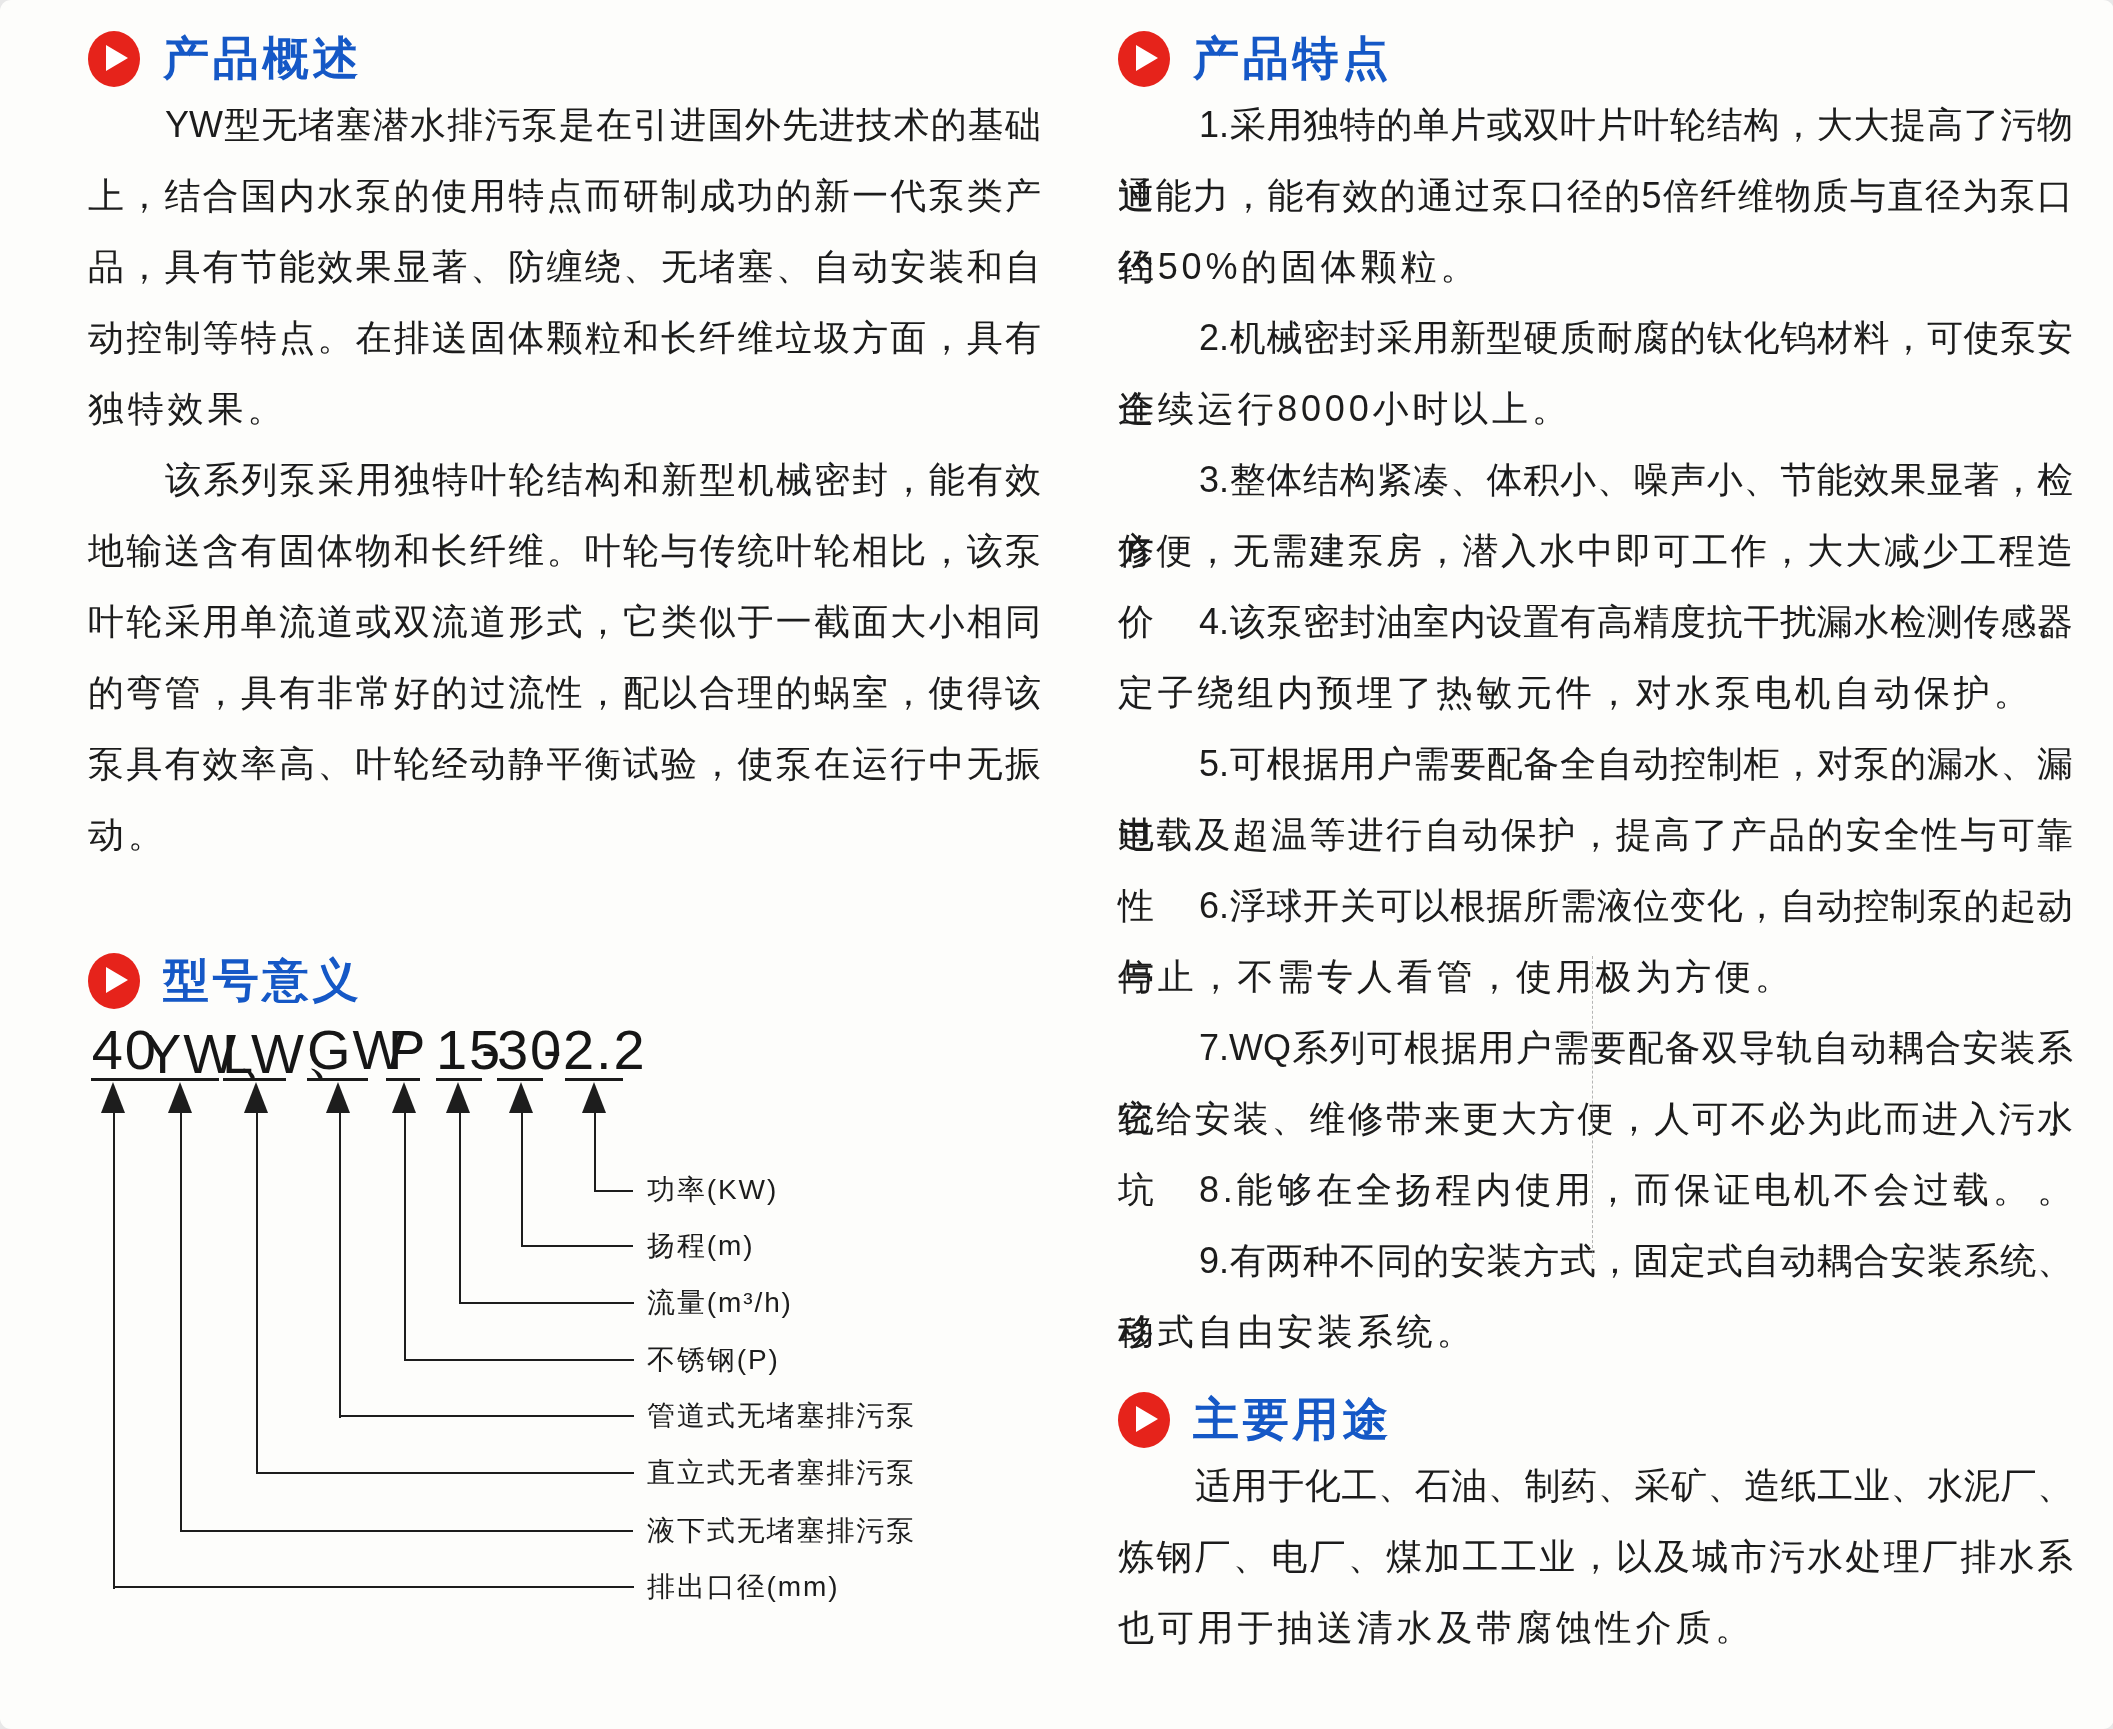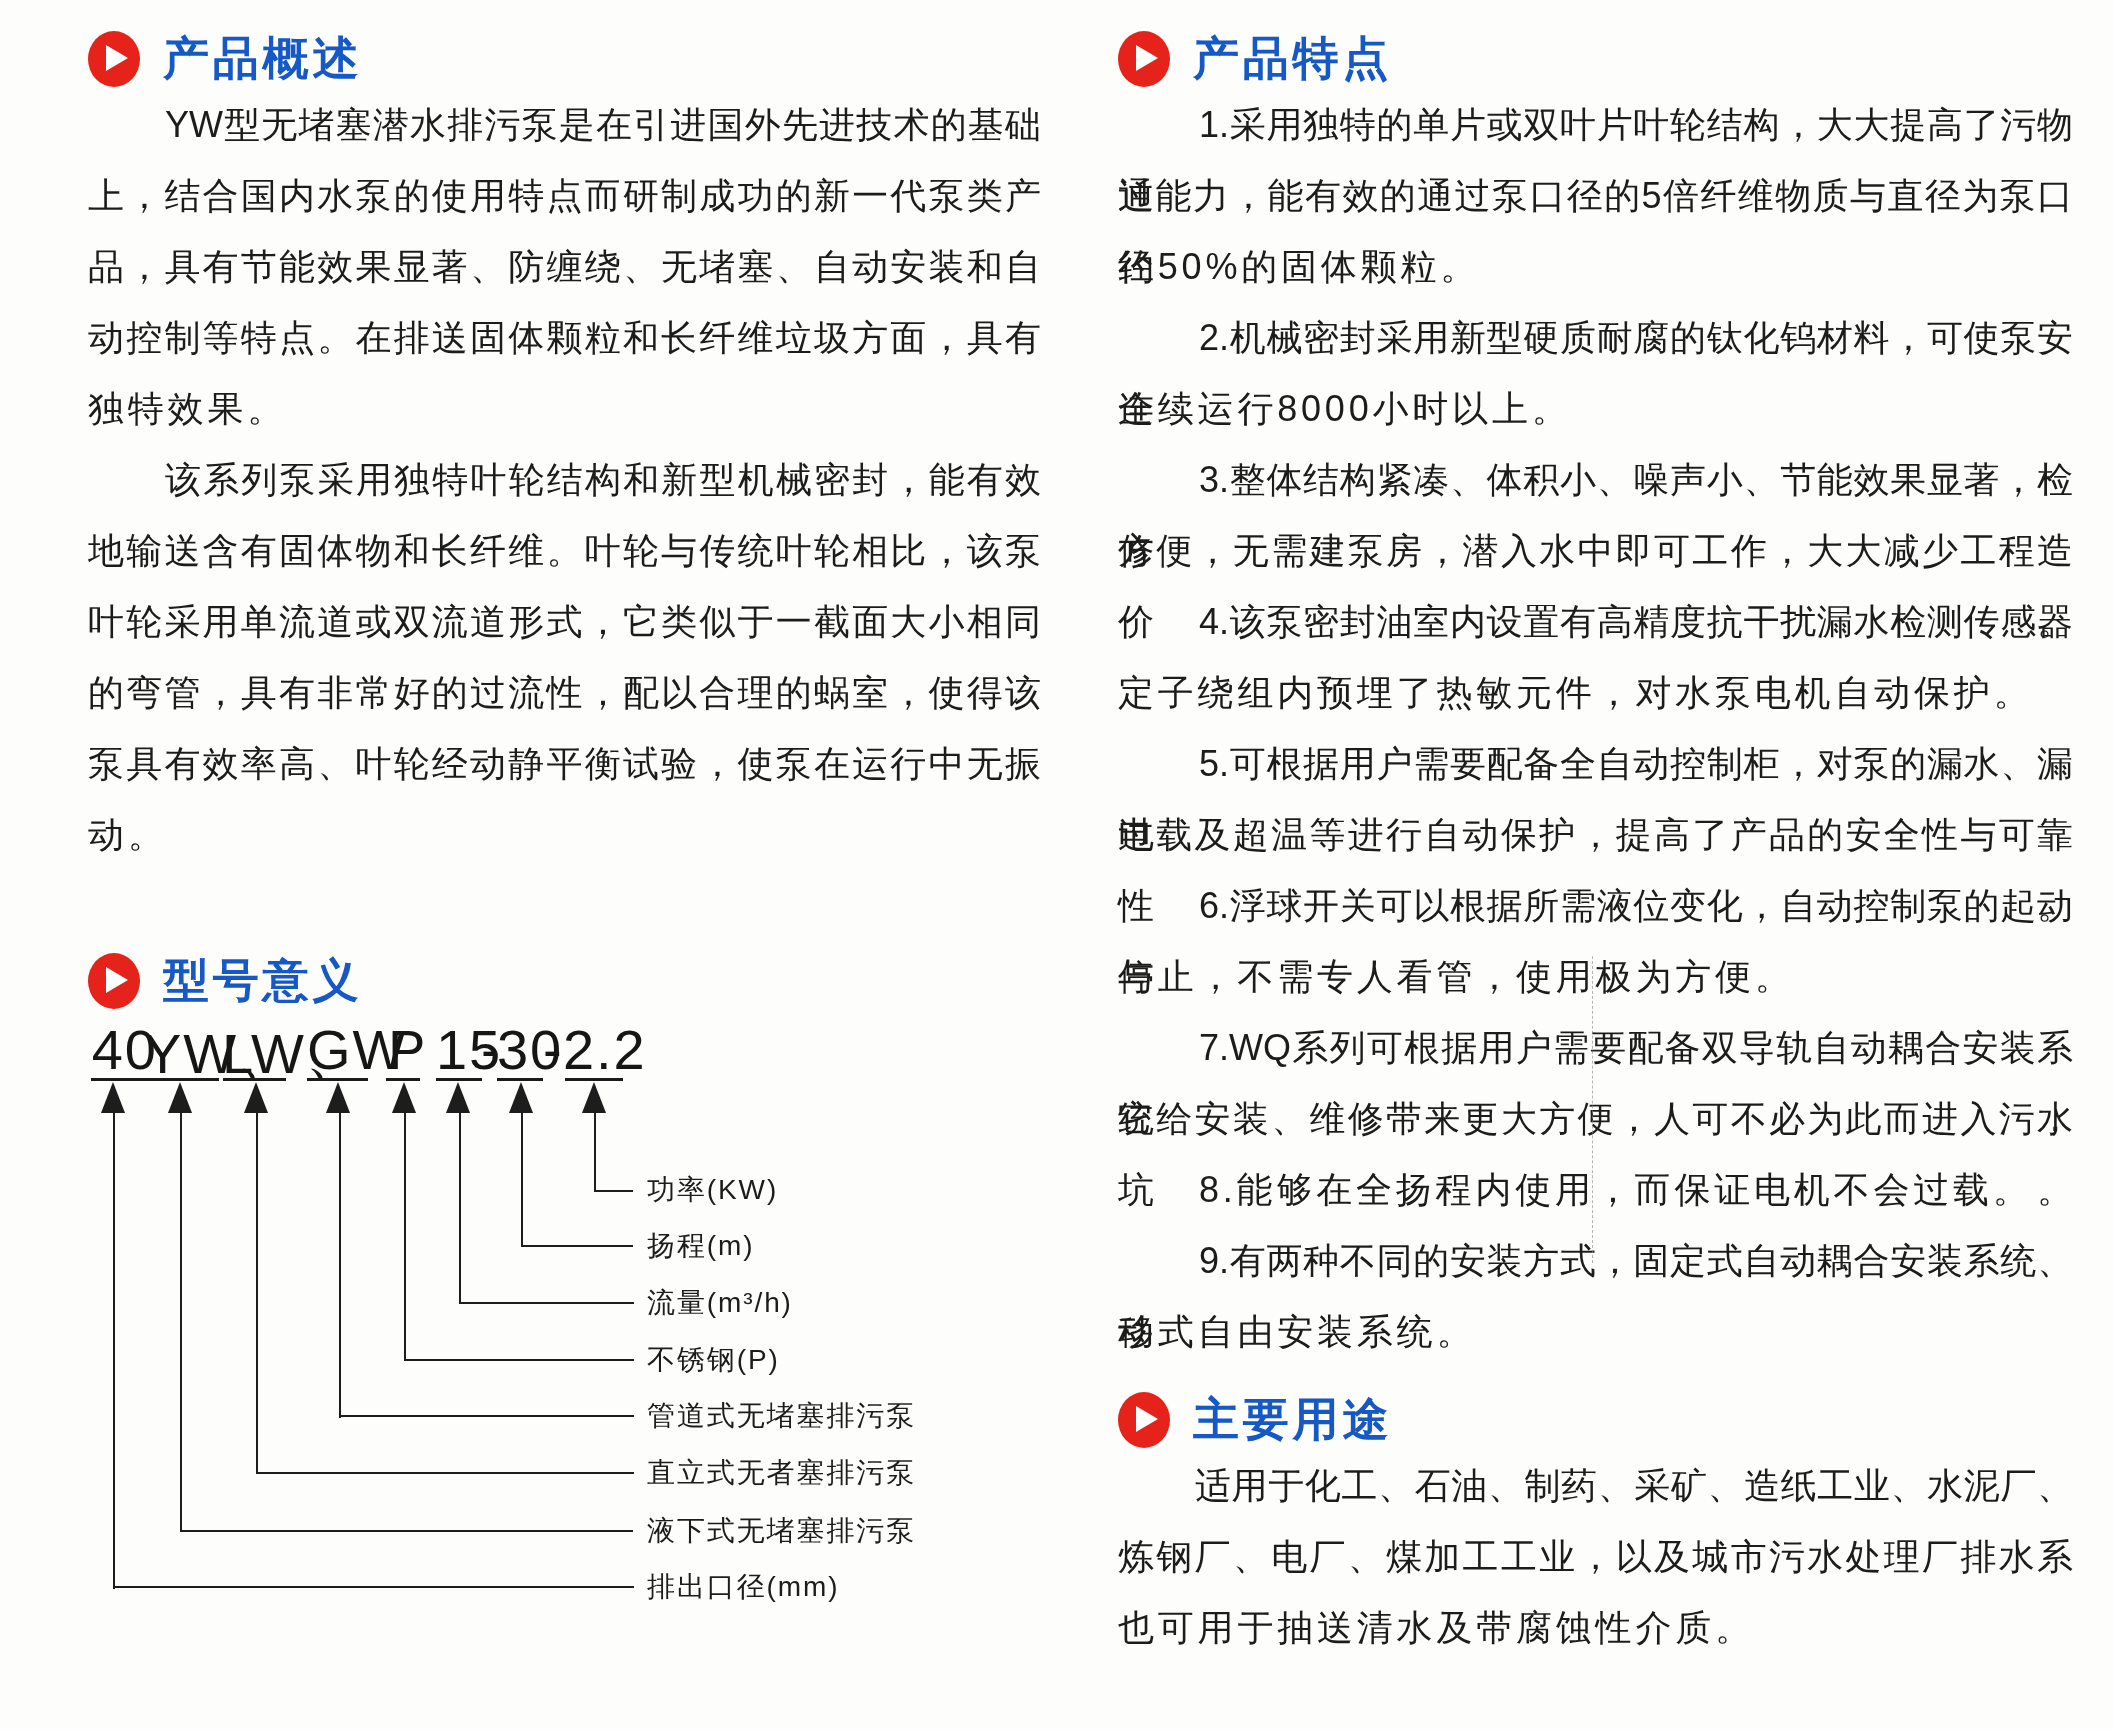--- a/index.html
+++ b/index.html
@@ -1,19 +1,20 @@
 <!DOCTYPE html>
 <html><head>
 <meta charset="utf-8">
 <style>
   html,body{margin:0;padding:0;background:#e8e8e8;}
   .page{
     position:relative;width:2114px;height:1729px;background:#fdfdfb;
     font-family:"Liberation Sans","DejaVu Sans",sans-serif;color:#1c1c1c;
     overflow:hidden;
+    border-radius:11px;
   }
   .col{position:absolute;top:29px;}
   .col.left{left:88px;width:953px;}
   .col.right{left:1118px;width:955px;}
 
   .sec-header{display:flex;align-items:center;gap:23px;height:60px;}
   .bullet{width:52px;height:56px;background:#e6231b;border-radius:50%;position:relative;flex:0 0 auto;}
   .tri{position:absolute;left:18px;top:14.4px;width:0;height:0;
        border-top:13.4px solid transparent;border-bottom:13.4px solid transparent;
        border-left:22px solid #ffffff;}

